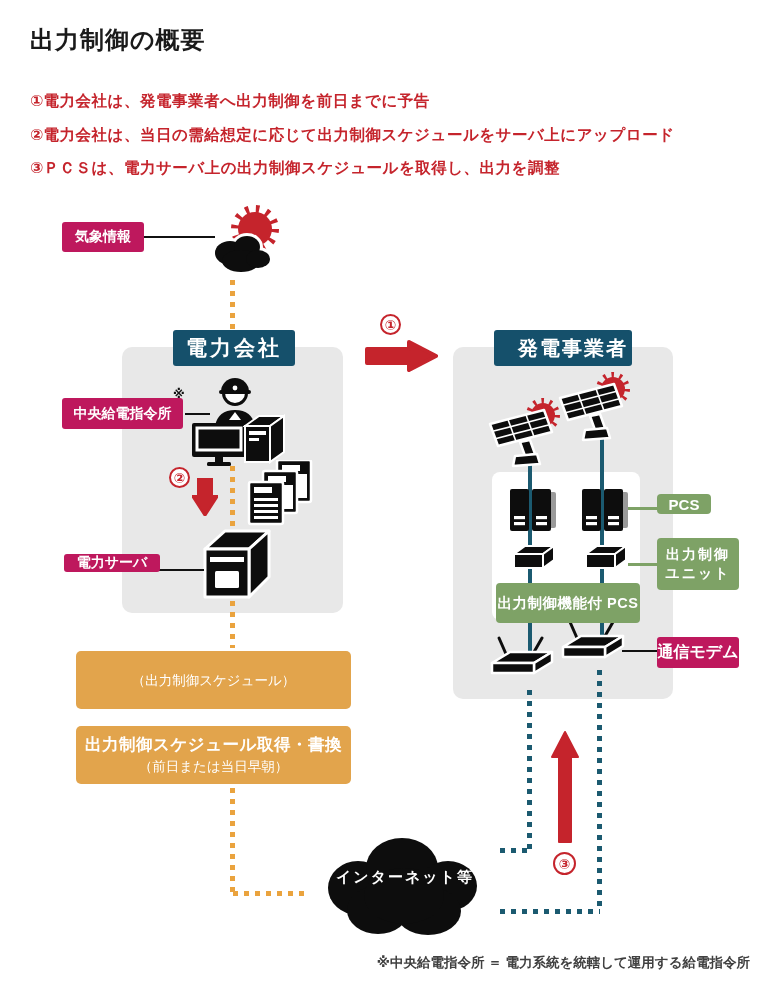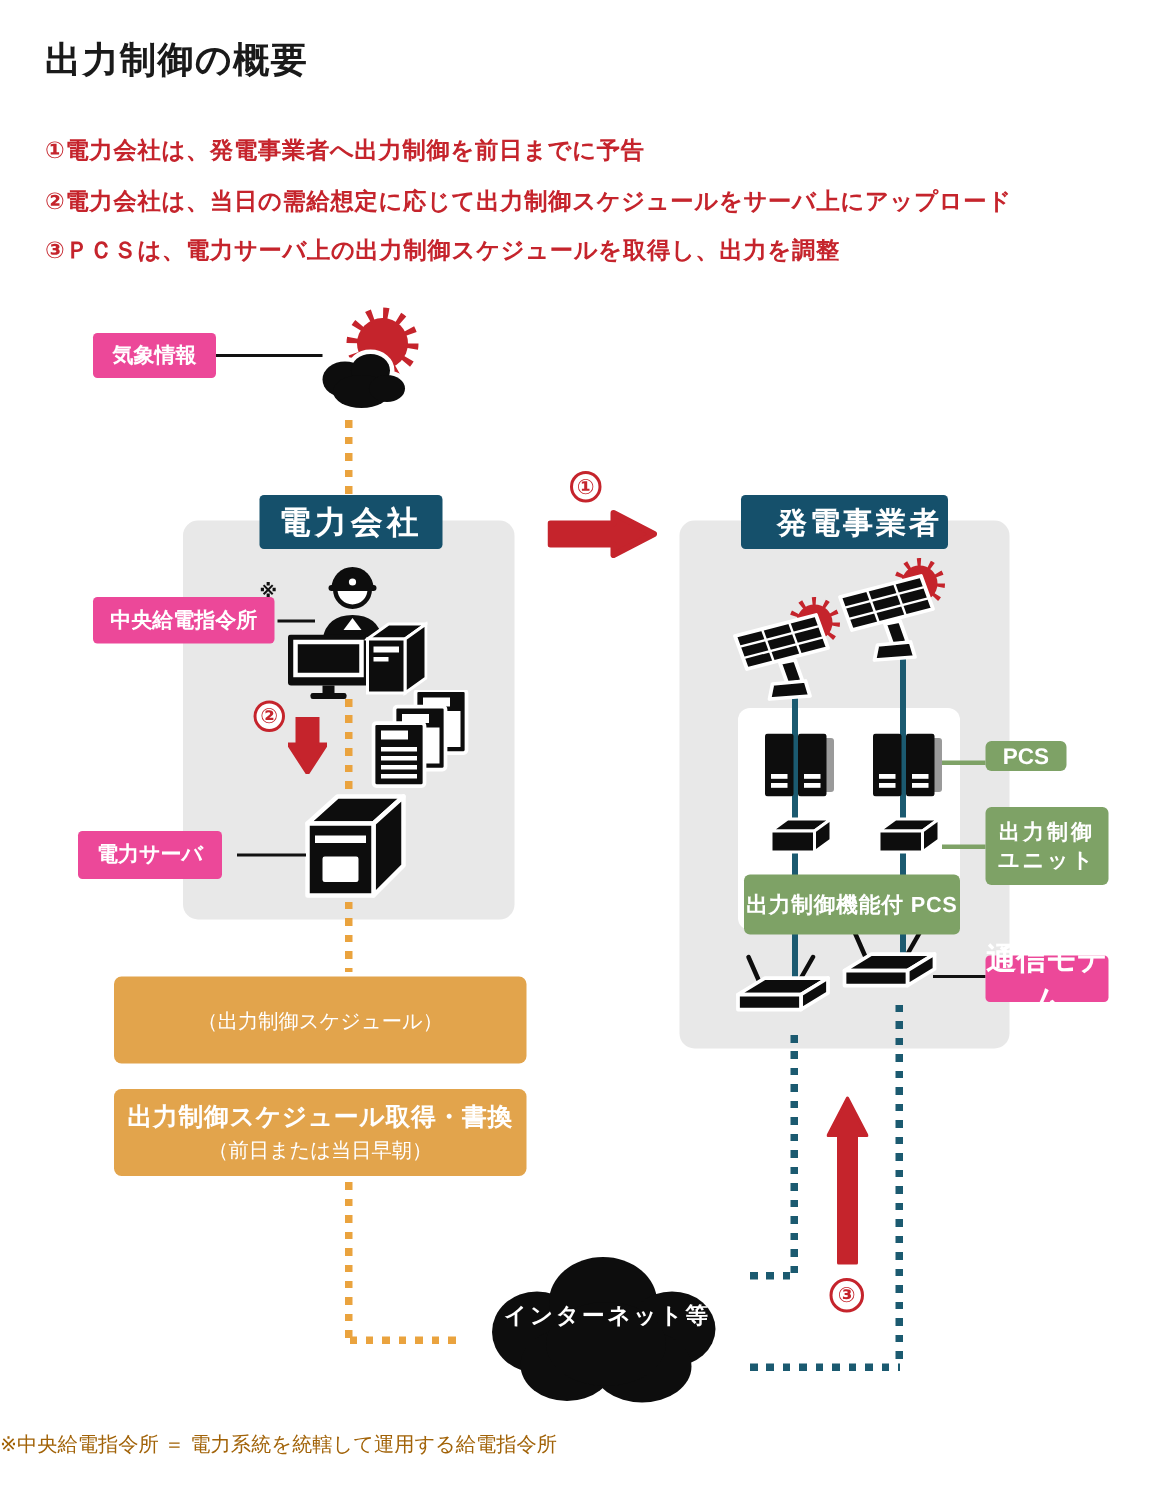--- a/index.html
+++ b/index.html
@@ -5,41 +5,41 @@
   * { margin:0; padding:0; box-sizing:border-box; }
   html,body { background:#fff; }
   body { font-family:"Liberation Sans","DejaVu Sans",sans-serif; }
   .stage { position:relative; width:768px; height:1002px; background:#ffffff; overflow:hidden; }
 
   .abs { position:absolute; }
 
   
   .page-title { left:30px; top:24px; font-size:24px; font-weight:bold; color:#1a1a1a; letter-spacing:1px; }
   .intro { left:30px; top:84px; width:720px; color:#c5242c; font-size:15.5px; font-weight:bold; line-height:33.5px; letter-spacing:0.5px; }
-  .footnote { left:0; top:954px; width:750px; text-align:left; font-size:13.5px; font-weight:normal; color:#a16207; }
+  .footnote { left:0; top:954px; width:750px; text-align:right; font-size:13.5px; font-weight:bold; color:#404040; }
 
   
   .panel { background:#e8e8e8; border-radius:10px; }
   .panel-left  { left:122px; top:347px; width:221px; height:266px; }
   .panel-right { left:453px; top:347px; width:220px; height:352px; }
   .inner-white { left:492px; top:472px; width:148px; height:148px; background:#ffffff; border-radius:8px; }
 
   
   .hdr { background:#15506b; color:#fff; font-weight:bold; text-align:center; border-radius:3px;
          display:flex; align-items:center; justify-content:center; letter-spacing:3px; z-index:6; }
   .hdr-power    { left:173px; top:330px; width:122px; height:36px; font-size:21px; }
   .hdr-producer { left:494px; top:330px; width:138px; height:36px; font-size:20px; letter-spacing:2px;padding-left:20px; }
 
   
-  .blabel { background:#ec4899; color:#fff; font-weight:bold; text-align:center; border-radius:3px;
+  .blabel { background:#be185d; color:#fff; font-weight:bold; text-align:left; border-radius:3px;
             display:flex; align-items:center; justify-content:center; z-index:6; }
   .lbl-weather  { left:62px;  top:222px; width:82px;  height:30px; font-size:14px; }
   .lbl-dispatch { left:62px;  top:398px; width:121px; height:31px; font-size:14px; }
-  .lbl-server   { left:52px;  top:554px; width:96px;  height:32px; font-size:14px; }
-  .lbl-modem    { left:657px; top:637px; width:82px;  height:31px; font-size:20px; }
+  .lbl-server   { left:64px;  top:554px; width:96px;  height:18px; font-size:14px; }
+  .lbl-modem    { left:657px; top:637px; width:82px;  height:31px; font-size:16px; }
   .ref-mark { left:173px; top:387px; font-size:12px; font-weight:bold; color:#111; z-index:6; }
 
   
   .glabel { background:#7ea266; color:#fff; font-weight:bold; text-align:center; border-radius:4px;
             display:flex; flex-direction:column; align-items:center; justify-content:center; z-index:6; }
   .lbl-pcs    { left:657px; top:494px; width:54px; height:20px; font-size:15px; }
   .lbl-unit   { left:657px; top:538px; width:82px; height:52px; font-size:14px; line-height:19px; letter-spacing:2px; }
   .banner-pcs { left:496px; top:583px; width:144px; height:40px; font-size:14.5px; z-index:6; letter-spacing:0.5px;}
 
   

